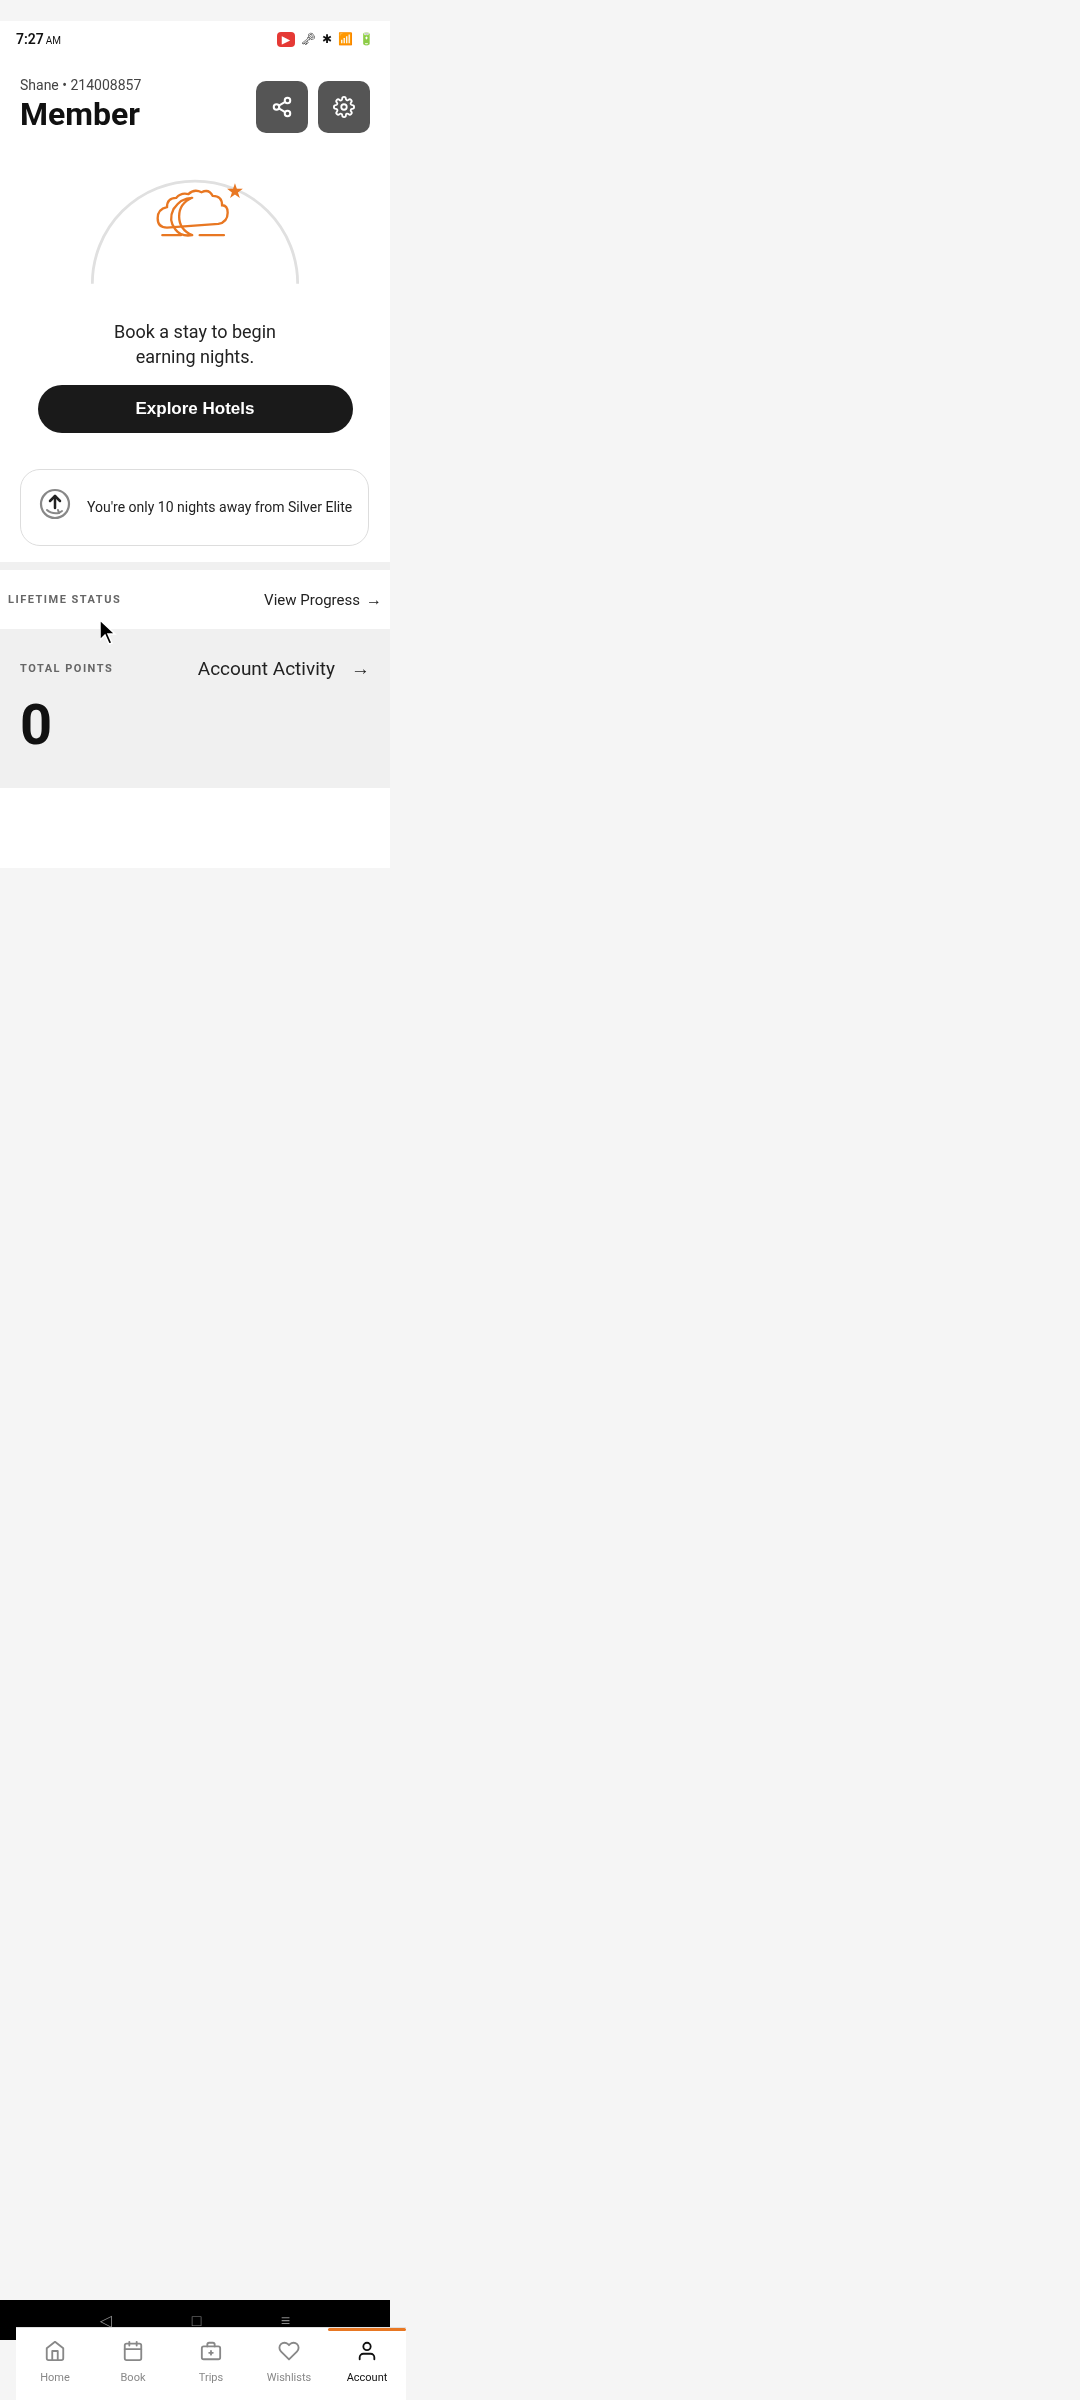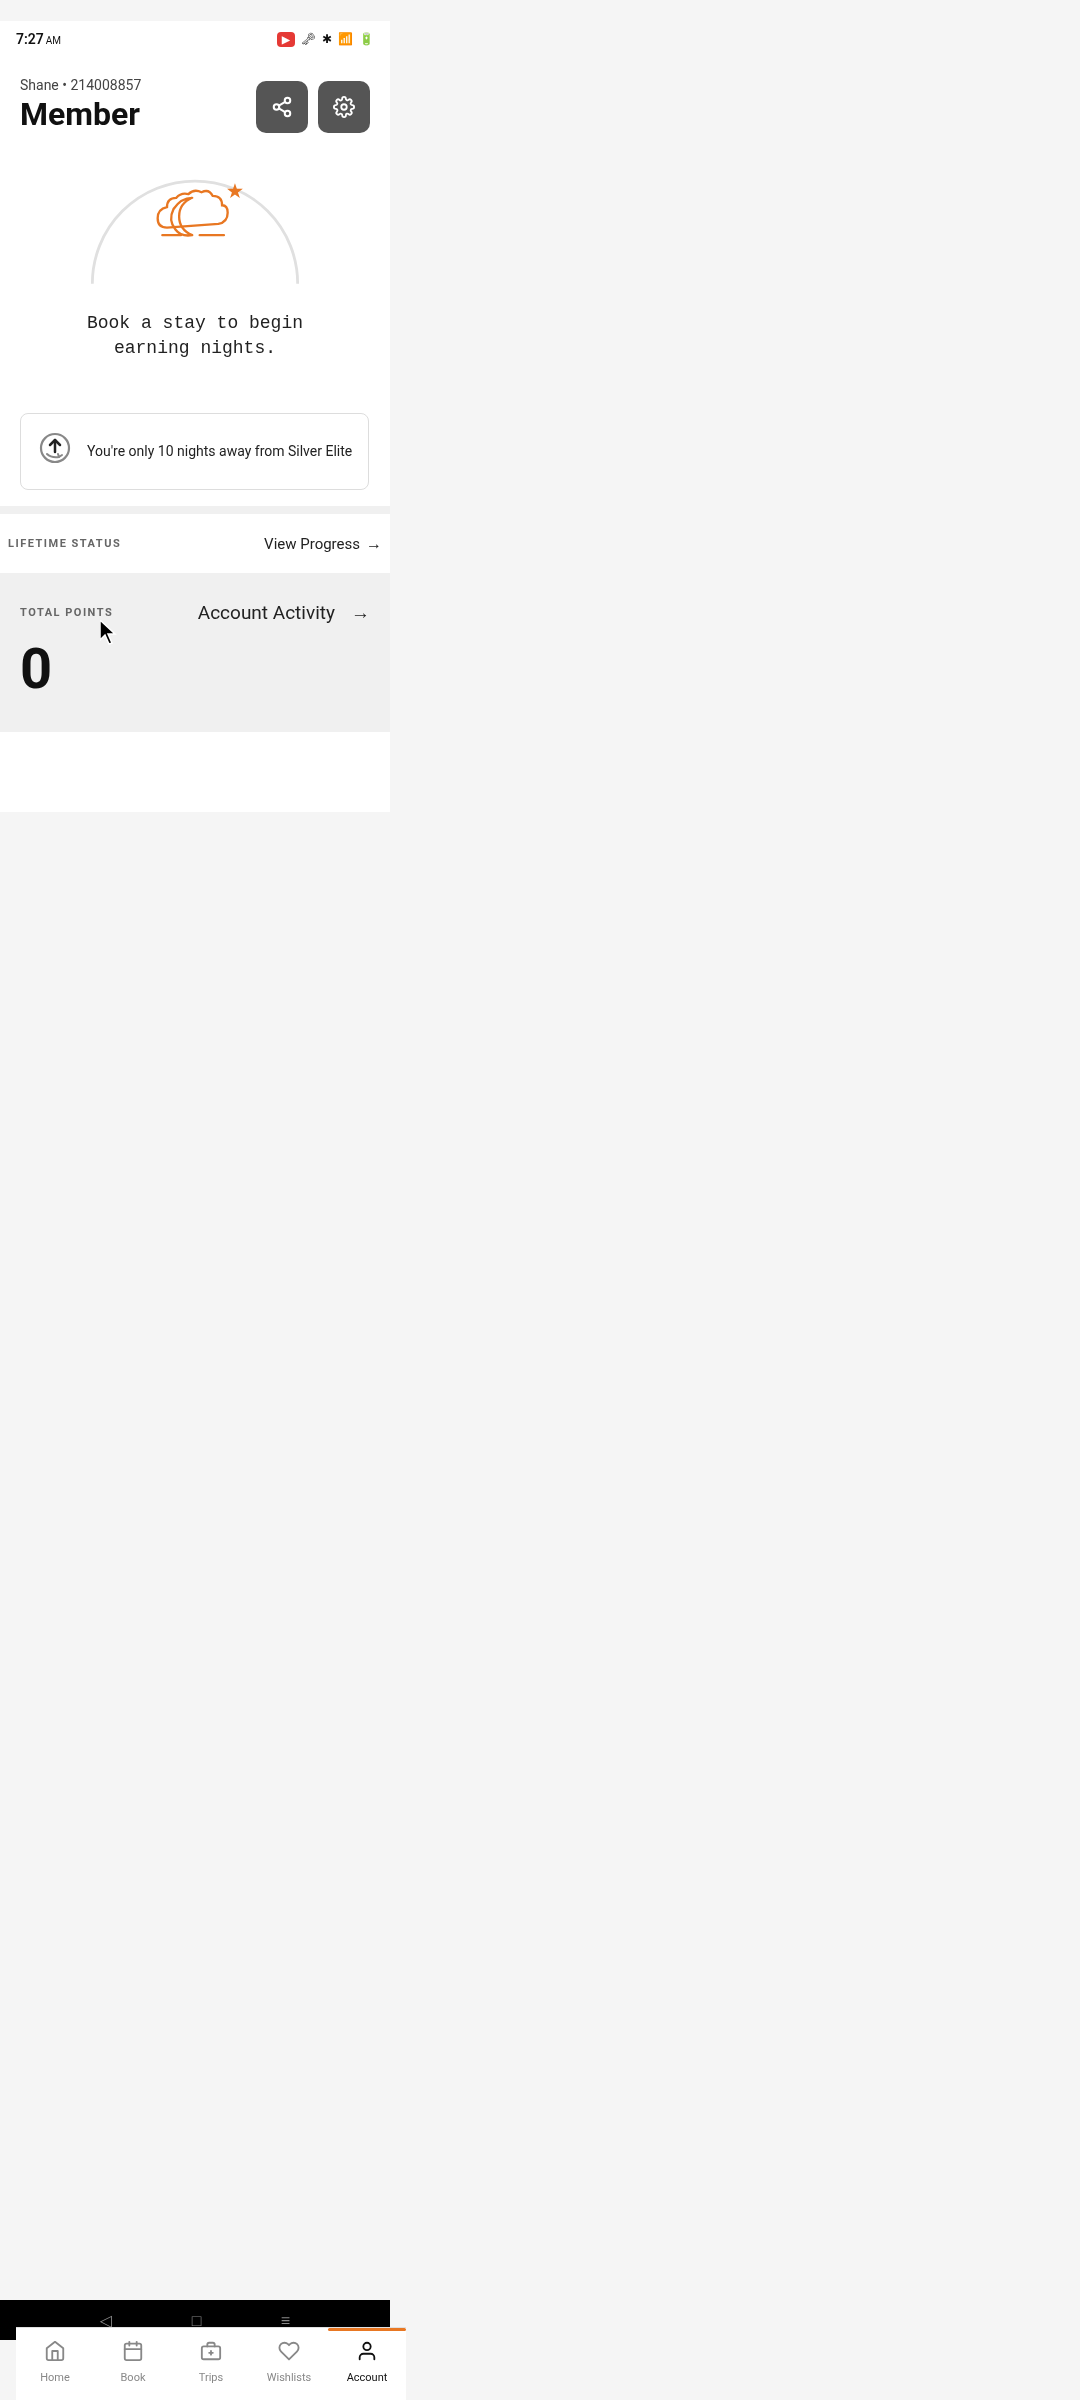--- a/index.html
+++ b/index.html
@@ -107,23 +107,22 @@
     }
     .arc-container svg {
       width: 100%;
       height: 100%;
     }
     .progress-text {
       font-size: 18px;
       color: #222;
       text-align: center;
       line-height: 1.4;
-      margin-top: 8px;
+      margin-top: 16px;
       margin-bottom: 16px;
-      font-family: Liberation Mono, monospace;
     }
     .explore-btn {
       background: #1a1a1a;
       color: #fff;
       border: none;
       border-radius: 30px;
       padding: 14px 40px;
       font-size: 17px;
       font-weight: 600;
       cursor: pointer;
@@ -141,21 +140,21 @@
       display: flex;
       gap: 12px;
       overflow-x: auto;
       scrollbar-width: none;
     }
     .promo-scroll::-webkit-scrollbar { display: none; }
     .promo-card {
       min-width: 280px;
       background: #fff;
       border: 1px solid #ddd;
-      border-radius: 8px;
+      border-radius: 20px;
       padding: 16px;
       display: flex;
       align-items: center;
       gap: 14px;
       flex-shrink: 0;
     }
     .promo-icon {
       font-size: 28px;
       color: #333;
       min-width: 36px;
@@ -363,20 +362,21 @@
           <line x1="10" y1="68" x2="30" y2="68" stroke="#e87722" stroke-width="2.5" stroke-linecap="round"></line>
           <line x1="50" y1="68" x2="76" y2="68" stroke="#e87722" stroke-width="2.5" stroke-linecap="round"></line>
         </g>
       </svg>
     </div>
 
     <div class="progress-text">
       <span>Book a stay to begin</span><br>
       <span>earning nights.</span>
     </div>
+    <button class="explore-btn">Explore Hotels</button>
   </div>
 
   <div class="promo-section">
     <div class="promo-scroll">
       <div class="promo-card">
         <div class="promo-icon">
           
           <svg width="36" height="36" viewBox="0 0 36 36" fill="none" stroke="#222" stroke-width="2.2" stroke-linecap="round" stroke-linejoin="round">
             <circle cx="18" cy="18" r="14" stroke="#888"></circle>
             <path d="M 18 10 L 18 22" stroke="#222" stroke-width="2.5"></path>

